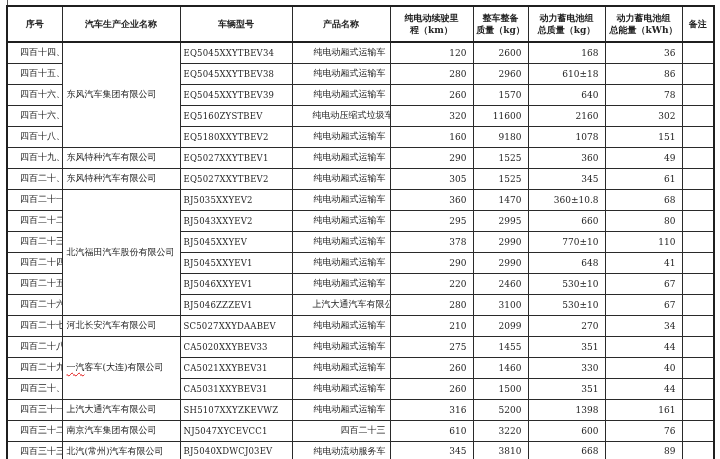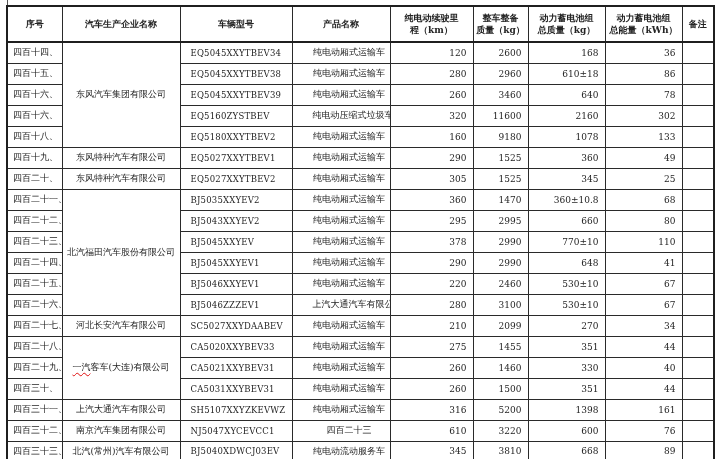--- a/index.html
+++ b/index.html
@@ -17,24 +17,24 @@
     border:1px solid #2a2a2a; overflow:hidden; vertical-align:middle;
     color:#242424;
   }
   thead th {
     font-weight:bold; font-size:9px; text-align:center; padding:2px 1px;
     border-bottom:2px solid #1f1f1f; height:30px; line-height:1.35;
   }
   thead th span { display:block; }
   tbody tr { height:21px; }
   td { font-size:9px; white-space:nowrap; padding:0 4px; }
-  .c-serial  { text-align:left;  padding-left:5px; }
-  .c-company { text-align:center; }
-  .c-model   { text-align:left;  padding-left:10px; font-size:8.5px; letter-spacing:0.2px; }
-  .c-product { text-align:center;  padding-left:20px; }
+  .c-serial  { text-align:left;  padding-left:12px; }
+  .c-company { text-align:left; }
+  .c-model   { text-align:left;  padding-left:3px; font-size:8.5px; letter-spacing:0.2px; }
+  .c-product { text-align:right;  padding-left:20px; }
   .c-num     { text-align:right; padding-right:6px; }
   .c-remark  { }
   .squiggle {
     text-decoration:underline; text-decoration-style:wavy;
     text-decoration-color:#e01010; text-decoration-thickness:1px;
     text-underline-offset:2px;
   }
 </style>
 </head>
 <body>
@@ -108,21 +108,21 @@
         <td class="c-num">2960</td>
         <td class="c-num">610±18</td>
         <td class="c-num">86</td>
         <td class="c-remark"></td>
       </tr>
       <tr>
         <td class="c-serial">四百十六、</td>
         <td class="c-model">EQ5045XXYTBEV39</td>
         <td class="c-product">纯电动厢式运输车</td>
         <td class="c-num">260</td>
-        <td class="c-num">3460</td>
+        <td class="c-num">1570</td>
         <td class="c-num">640</td>
         <td class="c-num">78</td>
         <td class="c-remark"></td>
       </tr>
       <tr>
         <td class="c-serial">四百十六、</td>
         <td class="c-model">EQ5160ZYSTBEV</td>
         <td class="c-product">纯电动压缩式垃圾车</td>
         <td class="c-num">320</td>
         <td class="c-num">11600</td>
@@ -130,21 +130,21 @@
         <td class="c-num">302</td>
         <td class="c-remark"></td>
       </tr>
       <tr>
         <td class="c-serial">四百十八、</td>
         <td class="c-model">EQ5180XXYTBEV2</td>
         <td class="c-product">纯电动厢式运输车</td>
         <td class="c-num">160</td>
         <td class="c-num">9180</td>
         <td class="c-num">1078</td>
-        <td class="c-num">133</td>
+        <td class="c-num">151</td>
         <td class="c-remark"></td>
       </tr>
       <tr>
         <td class="c-serial">四百十九、</td>
         <td class="c-company">东风特种汽车有限公司</td>
         <td class="c-model">EQ5027XXYTBEV1</td>
         <td class="c-product">纯电动厢式运输车</td>
         <td class="c-num">290</td>
         <td class="c-num">1525</td>
         <td class="c-num">360</td>
@@ -152,21 +152,21 @@
         <td class="c-remark"></td>
       </tr>
       <tr>
         <td class="c-serial">四百二十、</td>
         <td class="c-company">东风特种汽车有限公司</td>
         <td class="c-model">EQ5027XXYTBEV2</td>
         <td class="c-product">纯电动厢式运输车</td>
         <td class="c-num">305</td>
         <td class="c-num">1525</td>
         <td class="c-num">345</td>
-        <td class="c-num">25</td>
+        <td class="c-num">61</td>
         <td class="c-remark"></td>
       </tr>
       <tr>
         <td class="c-serial">四百二十一、</td>
         <td class="c-company" rowspan="6">北汽福田汽车股份有限公司</td>
         <td class="c-model">BJ5035XXYEV2</td>
         <td class="c-product">纯电动厢式运输车</td>
         <td class="c-num">360</td>
         <td class="c-num">1470</td>
         <td class="c-num">360±10.8</td>

